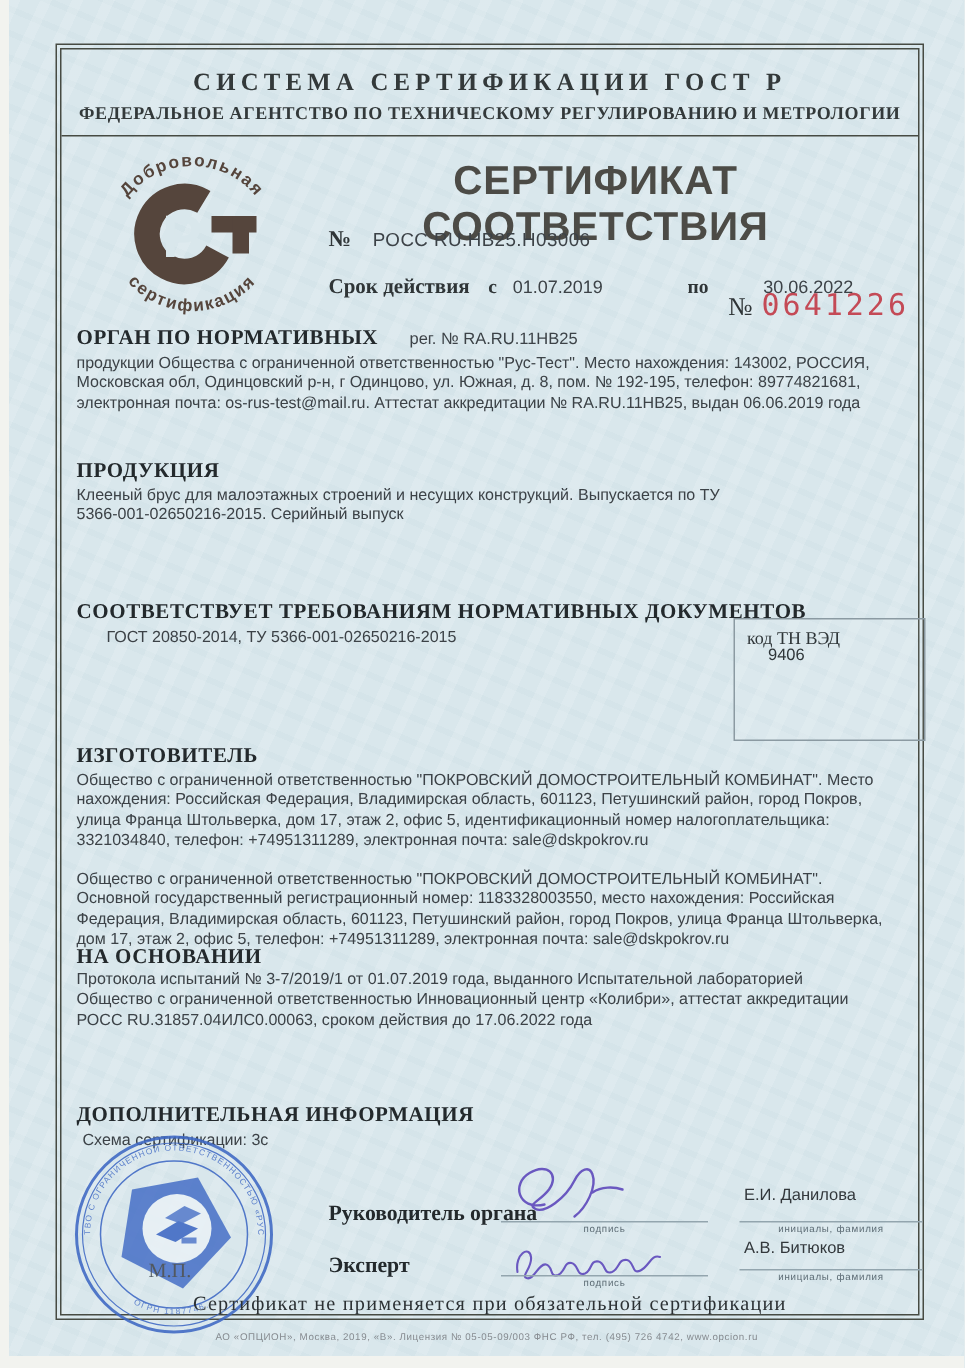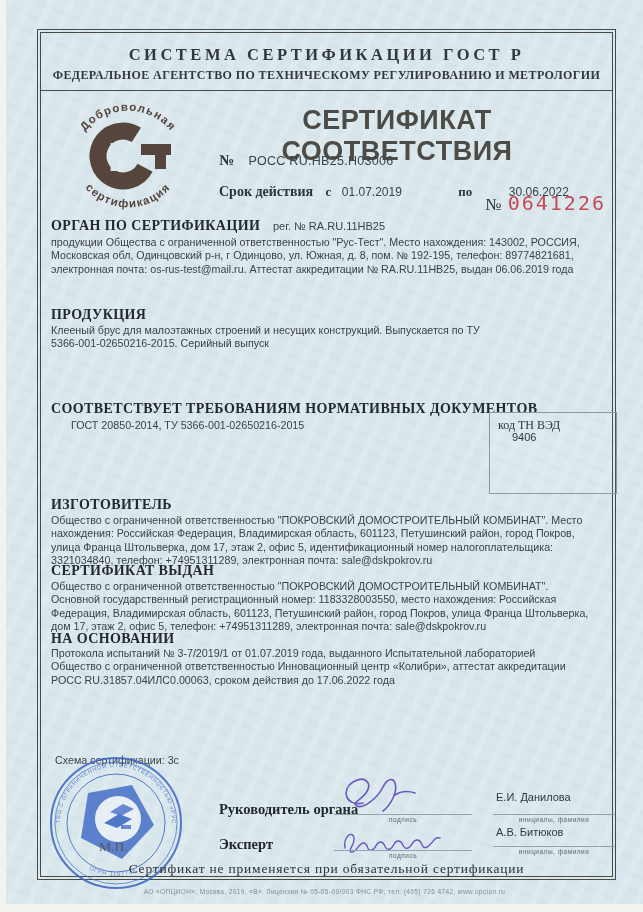--- a/index.html
+++ b/index.html
@@ -101,43 +101,43 @@
           <span class="v-c">с</span>
           <span class="v-from">01.07.2019</span>
           <span class="v-to-label">по</span>
           <span class="v-to">30.06.2022</span>
         </div>
 
         <div class="abs blankrow">
           <span class="blank-no">№</span><span class="blank-num">0641226</span>
         </div>
 
-        <div class="abs sec-h" style="left:10px;top:185px;">ОРГАН ПО СЕРТИФИКАЦИИ</div>
+        <div class="abs sec-h" style="left:10px;top:185px;">ОРГАН ПО НОРМАТИВНЫХ</div>
         <div class="abs reg" style="left:232px;top:187px;">рег. № RA.RU.11НВ25</div>
         <div class="abs sec-b" style="left:10px;top:203px;width:556px;">продукции Общества с ограниченной ответственностью "Рус-Тест". Место нахождения: 143002, РОССИЯ, Московская обл, Одинцовский р-н, г Одинцово, ул. Южная, д. 8, пом. № 192-195, телефон: 89774821681, электронная почта: os-rus-test@mail.ru. Аттестат аккредитации № RA.RU.11НВ25, выдан 06.06.2019 года</div>
 
         <div class="abs sec-h" style="left:10px;top:274px;text-align:center;">ПРОДУКЦИЯ</div>
         <div class="abs sec-b" style="left:10px;top:291px;width:432px;">Клееный брус для малоэтажных строений и несущих конструкций. Выпускается по ТУ 5366-001-02650216-2015. Серийный выпуск</div>
 
         <div class="abs sec-h" style="left:10px;top:368px;">СООТВЕТСТВУЕТ ТРЕБОВАНИЯМ НОРМАТИВНЫХ ДОКУМЕНТОВ</div>
         <div class="abs sec-b" style="left:10px;top:386px;width:430px;padding-left:20px;">ГОСТ 20850-2014, ТУ 5366-001-02650216-2015</div>
         <div class="abs codebox" style="left:448px;top:379px;width:126px;height:80px;">
           <div class="code-label">код ТН ВЭД</div>
           <div class="code-value">9406</div>
         </div>
 
         <div class="abs sec-h" style="left:10px;top:464px;">ИЗГОТОВИТЕЛЬ</div>
         <div class="abs sec-b" style="left:10px;top:481px;width:548px;">Общество с ограниченной ответственностью "ПОКРОВСКИЙ ДОМОСТРОИТЕЛЬНЫЙ КОМБИНАТ". Место нахождения: Российская Федерация, Владимирская область, 601123, Петушинский район, город Покров, улица Франца Штольверка, дом 17, этаж 2, офис 5, идентификационный номер налогоплательщика: 3321034840, телефон: +74951311289, электронная почта: sale@dskpokrov.ru</div>
 
-        <div class="abs sec-h" style="left:10px;top:530px;">СЕРТИФИКАТ ВЫДАН</div>
         <div class="abs sec-b" style="left:10px;top:547px;width:548px;">Общество с ограниченной ответственностью "ПОКРОВСКИЙ ДОМОСТРОИТЕЛЬНЫЙ КОМБИНАТ". Основной государственный регистрационный номер: 1183328003550, место нахождения: Российская Федерация, Владимирская область, 601123, Петушинский район, город Покров, улица Франца Штольверка, дом 17, этаж 2, офис 5, телефон: +74951311289, электронная почта: sale@dskpokrov.ru</div>
 
         <div class="abs sec-h" style="left:10px;top:598px;">НА ОСНОВАНИИ</div>
         <div class="abs sec-b" style="left:10px;top:614px;width:524px;">Протокола испытаний № 3-7/2019/1 от 01.07.2019 года, выданного Испытательной лабораторией Общество с ограниченной ответственностью Инновационный центр «Колибри», аттестат аккредитации РОСС RU.31857.04ИЛС0.00063, сроком действия до 17.06.2022 года</div>
 
+        <div class="abs sec-h" style="left:10px;top:703px;">ДОПОЛНИТЕЛЬНАЯ ИНФОРМАЦИЯ</div>
         <div class="abs sec-b" style="left:14px;top:721px;width:400px;">Схема сертификации: 3с</div>
 
         <svg class="abs" style="left:-8px;top:714px;opacity:.88;" width="172" height="152" viewBox="0 0 172 152">
           <defs>
             <path id="stArcT" d="M 27,76 A 56,56 0 1 1 139,76" fill="none"></path>
             <path id="stArcB" d="M 31,94 A 56,56 0 0 0 135,94" fill="none"></path>
           </defs>
           <circle cx="83" cy="76" r="65" fill="none" stroke="#3e68c4" stroke-width="2"></circle>
           <circle cx="83" cy="76" r="61" fill="none" stroke="#3e68c4" stroke-width=".8"></circle>
           <circle cx="83" cy="76" r="49" fill="none" stroke="#3e68c4" stroke-width="1"></circle>

